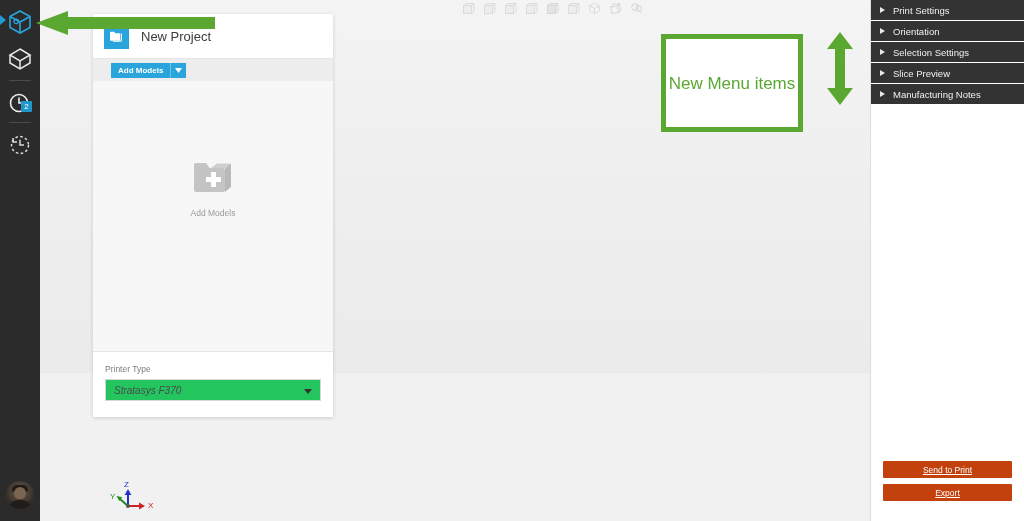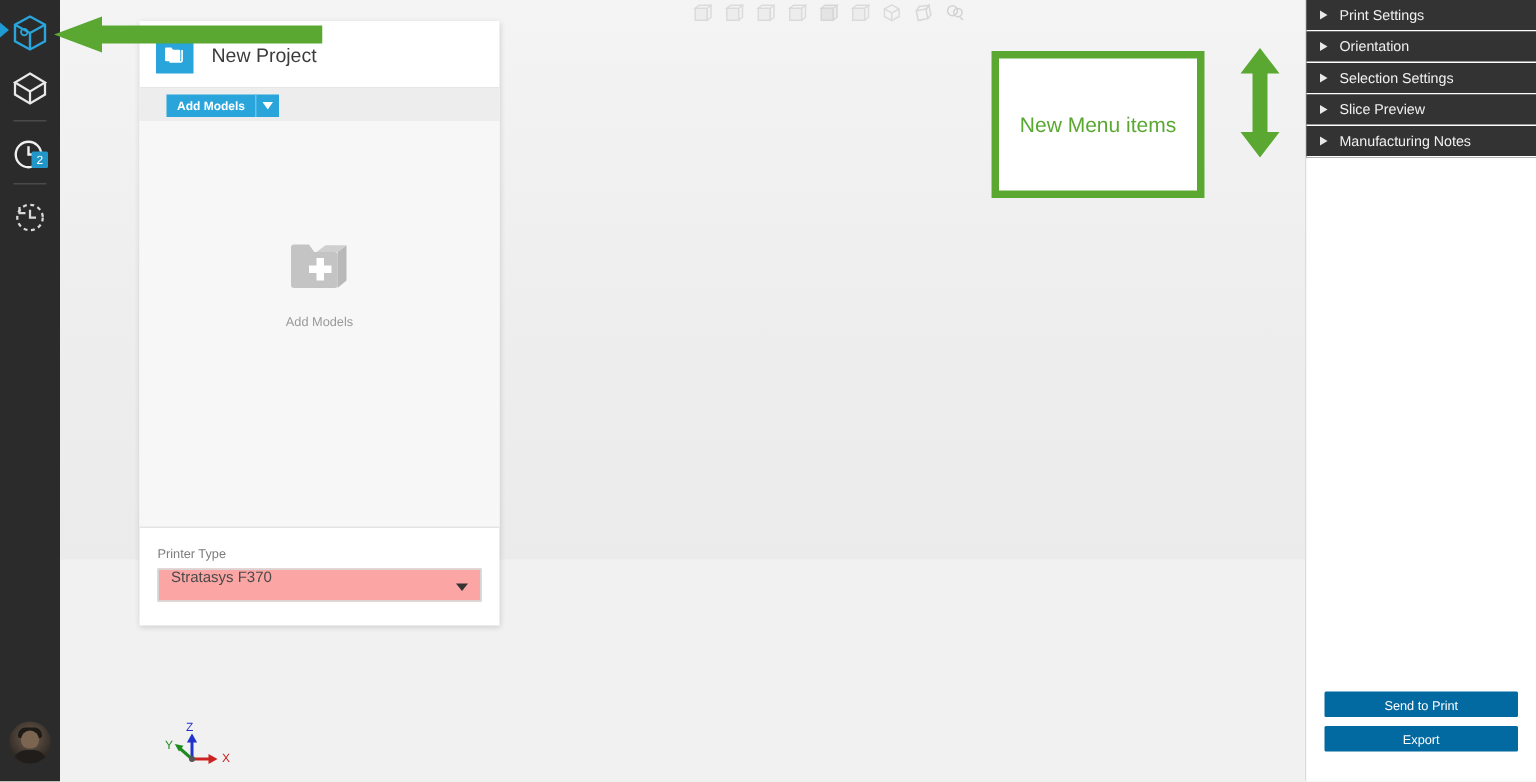--- a/index.html
+++ b/index.html
@@ -164,24 +164,25 @@
   }
   #printer-type-label {
     font-size: 8.5px;
     color: #7d7d7d;
     margin-bottom: 5px;
   }
   #printer-select {
     position: relative;
     height: 22px;
     border: 1px solid #d6d6d6;
-    background: #fca5a5;
-    display: flex; 
+    background: #22c55e;
+    display: flex; align-items: center;
     padding: 0 8px;
     cursor: pointer;
+    font-style: italic;
   }
   #printer-select-value {
     font-size: 10px;
     color: #4a4a4a;
   }
   #printer-caret {
     position: absolute; right: 8px; top: 9px;
     width: 0; height: 0;
     border-left: 4px solid transparent;
     border-right: 4px solid transparent;
@@ -194,21 +195,21 @@
   #anno-box {
     left: 661px; top: 34px;
     width: 142px; height: 98px;
     border: 5px solid #5aa832;
     background: #fff;
     display: flex; align-items: center; justify-content: center;
     text-align: center;
   }
   #anno-box-text {
     color: #5aa832;
-    font-size: 14px;
+    font-size: 17px;
     line-height: 19px;
   }
   #anno-arrow-updown { left: 824px; top: 32px; }
 
   
   #right-panel {
     position: absolute; left: 870px; top: 0;
     width: 154px; height: 521px;
     background: #ffffff;
     border-left: 1px solid #dcdcdc;
@@ -241,30 +242,31 @@
     background: #fff;
   }
   #right-actions {
     position: absolute; left: 0; right: 0; bottom: 8px;
     padding: 0 12px;
   }
   .action-btn {
     display: block;
     width: 100%;
     height: 17px;
-    background: #0369a1;
+    background: #c2410c;
     color: #ffffff;
     font-size: 8.5px;
     line-height: 17px;
     text-align: center;
     border: none;
     border-radius: 1px;
     margin-bottom: 6px;
     cursor: pointer;
     font-family: "Liberation Sans", sans-serif;
+    text-decoration: underline;
   }
   .action-btn:last-child { margin-bottom: 12px; }
 
   
   #axis-gizmo {
     position: absolute; left: 70px; top: 482px;
     width: 56px; height: 36px;
   }
   .axis-letter {
     position: absolute;

